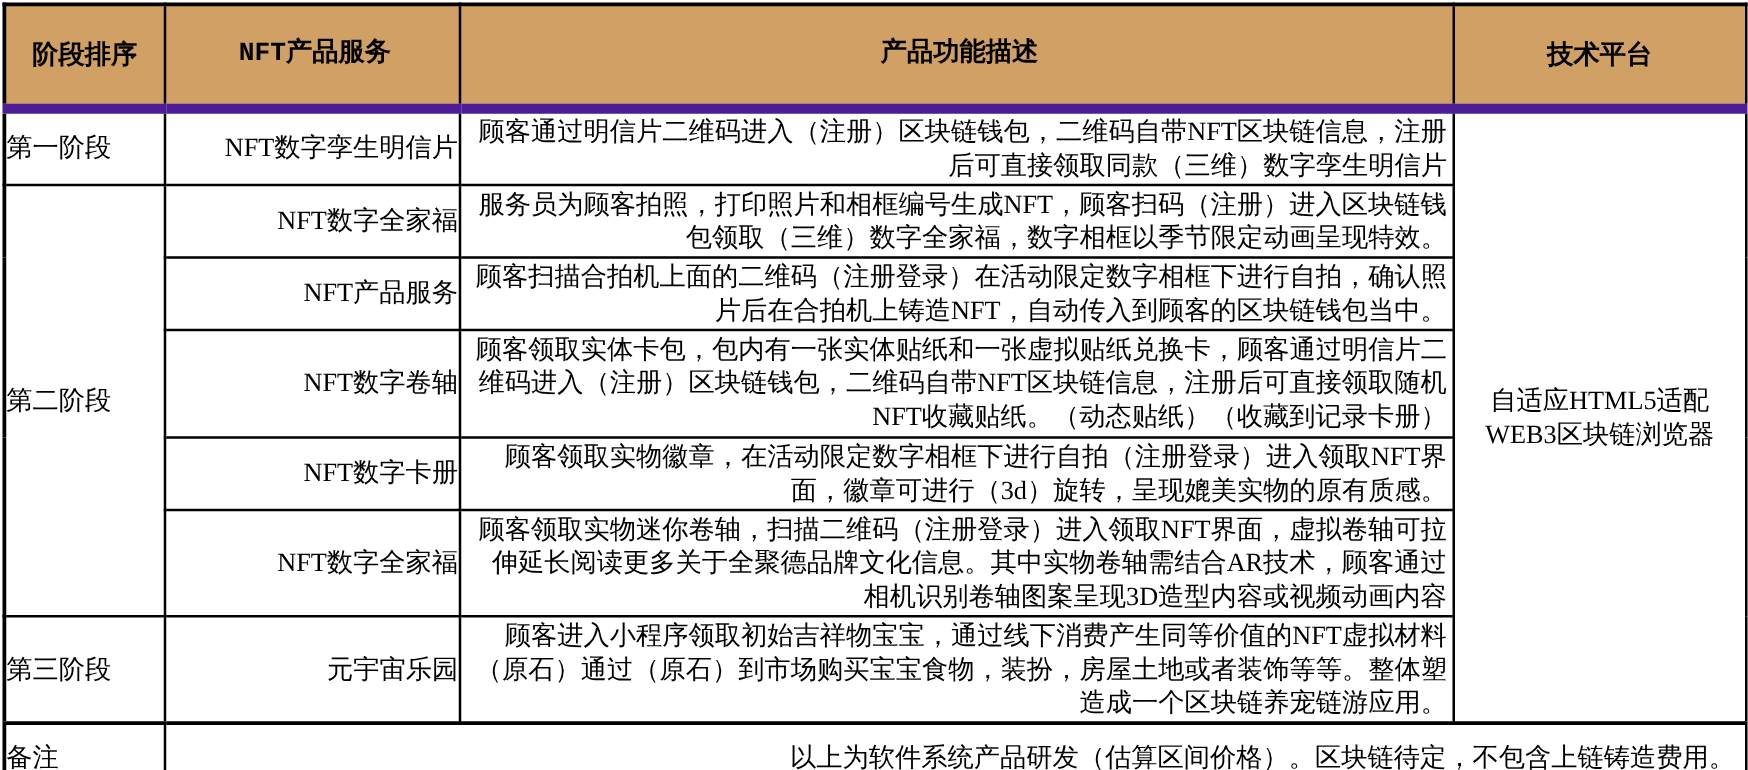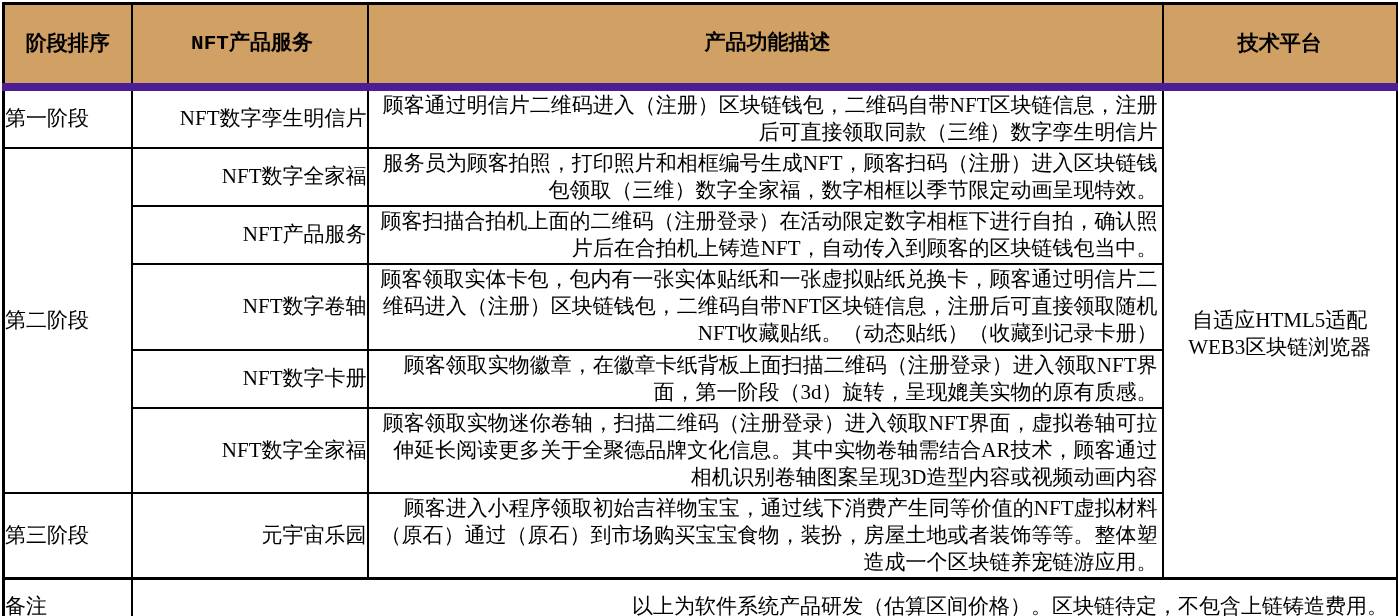--- a/index.html
+++ b/index.html
@@ -97,21 +97,21 @@
         <td class="desc-cell">顾客扫描合拍机上面的二维码（注册登录）在活动限定数字相框下进行自拍，确认照片后在合拍机上铸造NFT，自动传入到顾客的区块链钱包当中。</td>
       </tr>
 
       <tr class="r4">
         <td class="product-cell">NFT数字卷轴</td>
         <td class="desc-cell">顾客领取实体卡包，包内有一张实体贴纸和一张虚拟贴纸兑换卡，顾客通过明信片二维码进入（注册）区块链钱包，二维码自带NFT区块链信息，注册后可直接领取随机NFT收藏贴纸。（动态贴纸）（收藏到记录卡册）</td>
       </tr>
 
       <tr class="r5">
         <td class="product-cell">NFT数字卡册</td>
-        <td class="desc-cell">顾客领取实物徽章，在徽章卡纸背板上面扫描二维码（注册登录）进入领取NFT界面，第一阶段（3d）旋转，呈现媲美实物的原有质感。</td>
+        <td class="desc-cell">顾客领取实物徽章，在活动限定数字相框下进行自拍（注册登录）进入领取NFT界面，徽章可进行（3d）旋转，呈现媲美实物的原有质感。</td>
       </tr>
 
       <tr class="r6">
         <td class="product-cell">NFT数字全家福</td>
         <td class="desc-cell">顾客领取实物迷你卷轴，扫描二维码（注册登录）进入领取NFT界面，虚拟卷轴可拉伸延长阅读更多关于全聚德品牌文化信息。其中实物卷轴需结合AR技术，顾客通过相机识别卷轴图案呈现3D造型内容或视频动画内容</td>
       </tr>
 
       <tr class="r7">
         <td class="stage-cell">第三阶段</td>
         <td class="product-cell">元宇宙乐园</td>

